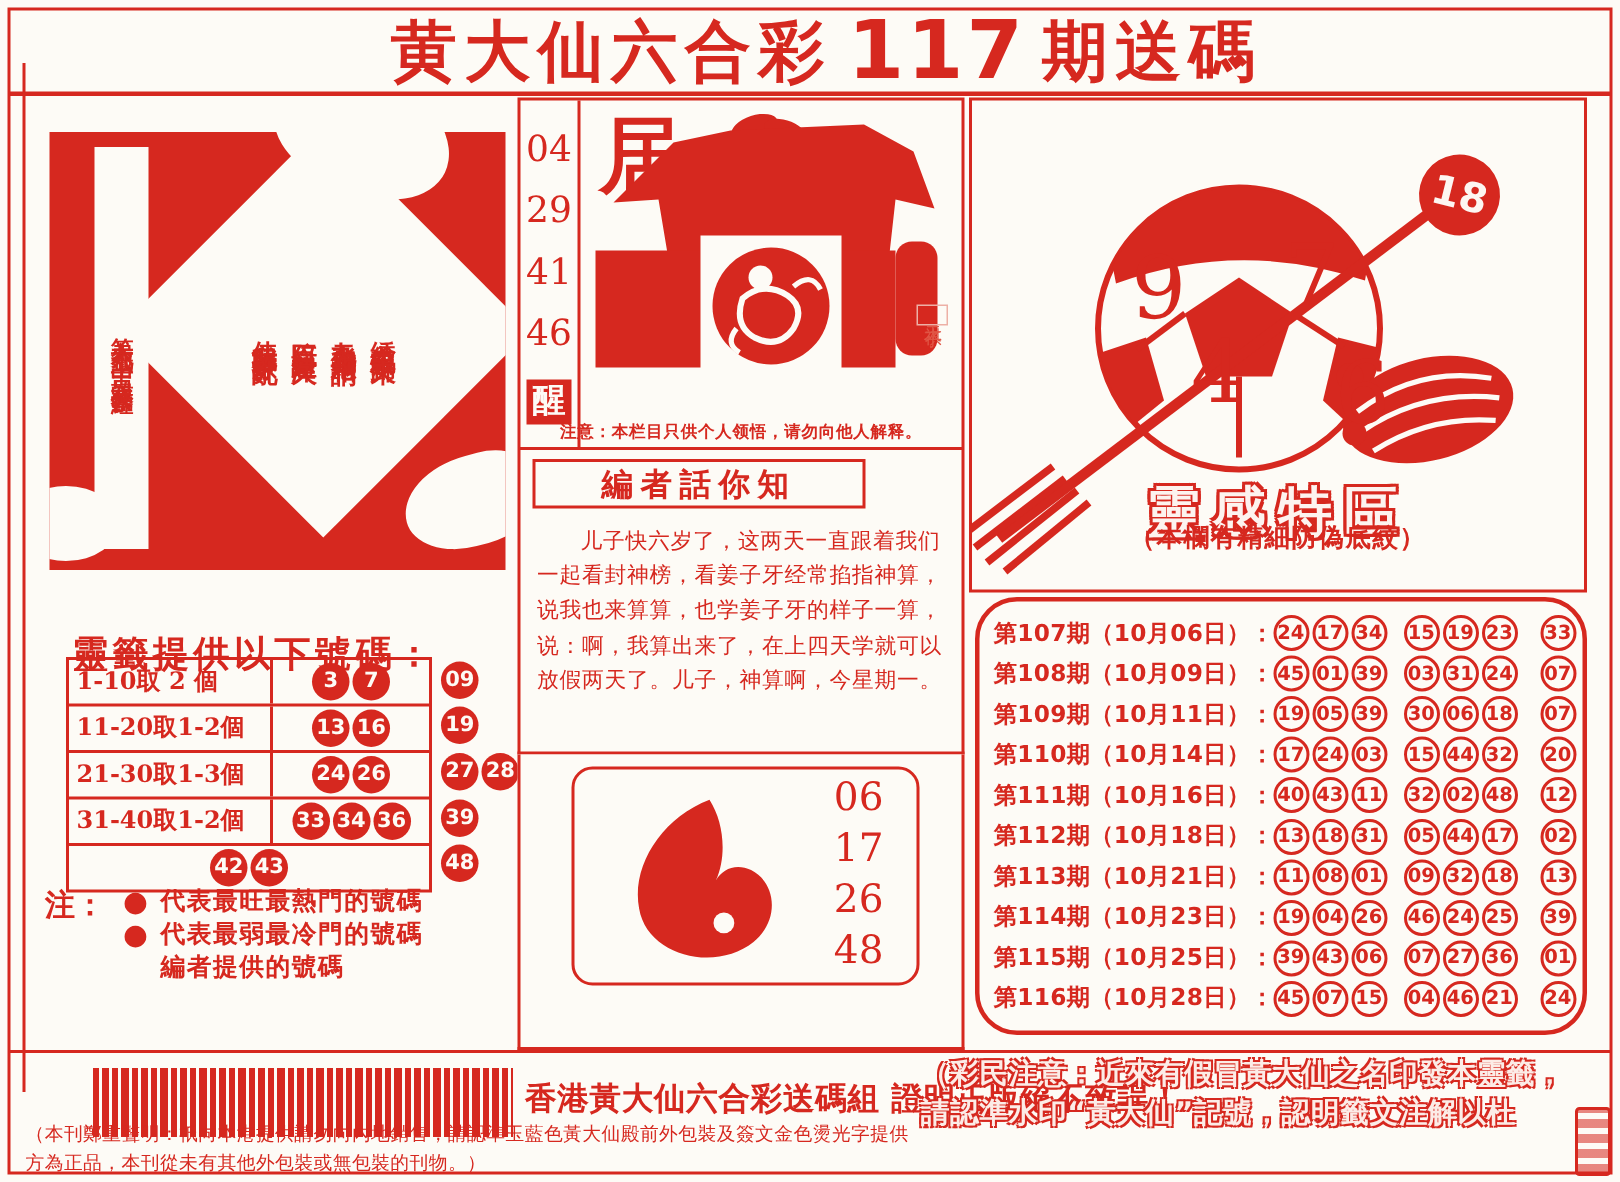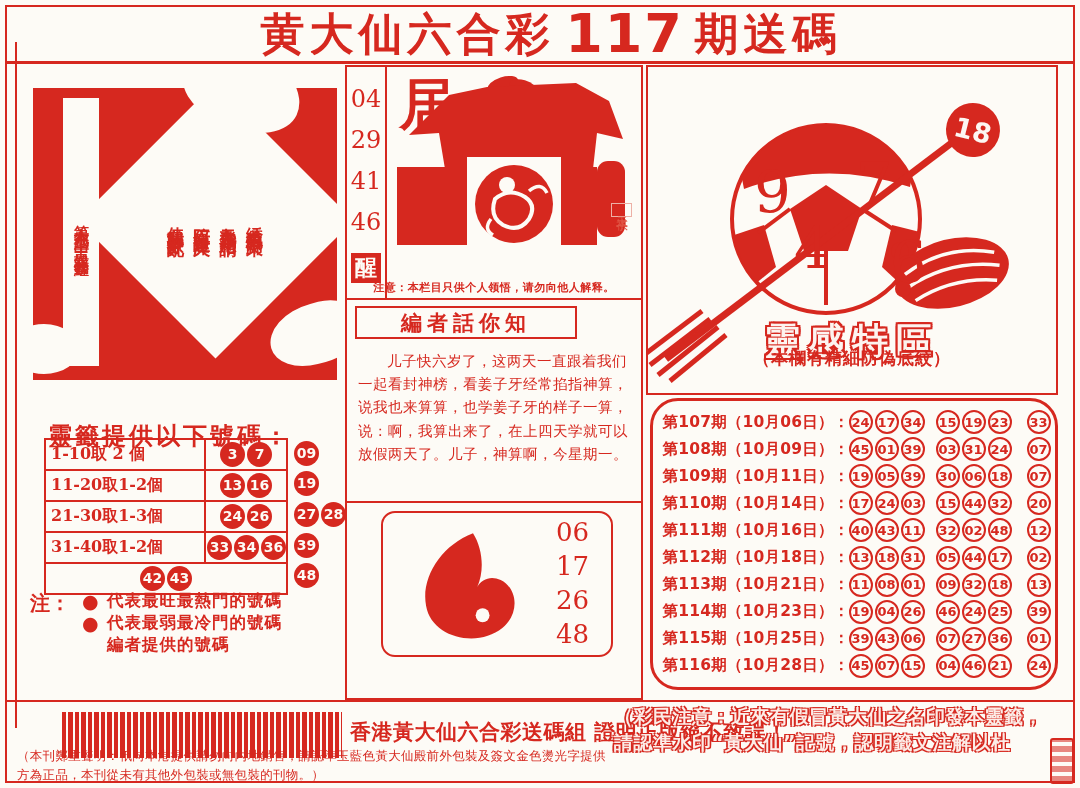--- a/index.html
+++ b/index.html
@@ -25,21 +25,21 @@
   .side-strip span{writing-mode:vertical-rl;font-size:15px;font-weight:bold;letter-spacing:2px;}
   .diamond{position:absolute;left:85px;top:35px;width:195px;height:195px;background:#fdfbf6;transform:rotate(45deg);display:flex;align-items:center;justify-content:center;}
   .diamond-inner{transform:rotate(-45deg);}
   .poem{writing-mode:vertical-rl;font-size:17px;font-weight:bold;letter-spacing:2px;line-height:1.55;white-space:nowrap;}
 
   
   .pn-header{position:absolute;left:48px;top:420px;font-size:24px;font-weight:bold;letter-spacing:3px;}
   .pn-table{position:absolute;left:44px;top:438px;width:244px;border:2.5px solid #d6281f;box-sizing:border-box;}
   .pn-row{display:flex;align-items:center;height:29px;border-bottom:2px solid #d6281f;}
   .pn-row:last-child{border-bottom:none;}
-  .pn-range{width:160px;flex:none;font-family:"DejaVu Serif",serif;font-weight:bold;font-size:16px;padding-left:5px;box-sizing:border-box;border-right:2px solid #d6281f;height:100%;display:flex;align-items:center;white-space:nowrap;}
+  .pn-range{width:136px;flex:none;font-family:"DejaVu Serif",serif;font-weight:bold;font-size:16px;padding-left:5px;box-sizing:border-box;border-right:2px solid #d6281f;height:100%;display:flex;align-items:center;white-space:nowrap;}
   .pn-hot{flex:1;display:flex;justify-content:center;align-items:center;}
   .editor-col{position:absolute;left:293px;top:438px;width:62px;}
   .pn-ecell{height:30.6px;display:flex;align-items:center;}
   .solid-ball{display:inline-block;width:25px;height:25px;border-radius:50%;background:#d6281f;color:#fdfbf6;font-weight:bold;font-size:14px;line-height:25px;text-align:center;margin:0 1px;flex:none;}
   .legend{position:absolute;left:30px;top:590px;display:flex;}
   .legend-label{font-size:20px;font-weight:bold;}
   .legend-lines{margin-left:12px;}
   .legend-line{display:flex;align-items:center;font-size:16.5px;font-weight:bold;letter-spacing:1px;height:22px;}
   .legend-bullet{font-size:19px;margin-right:7px;width:18px;}
   .legend-line.noBullet{padding-left:25px;}

